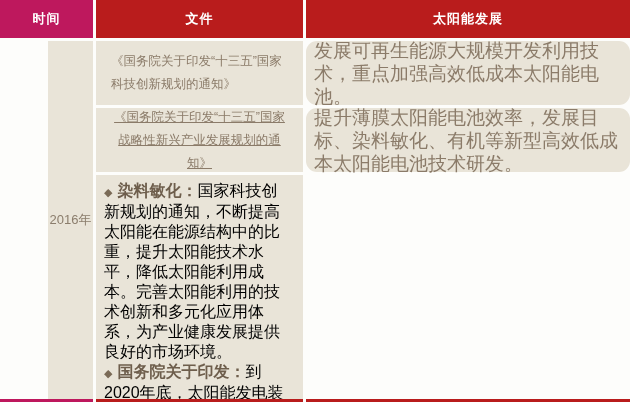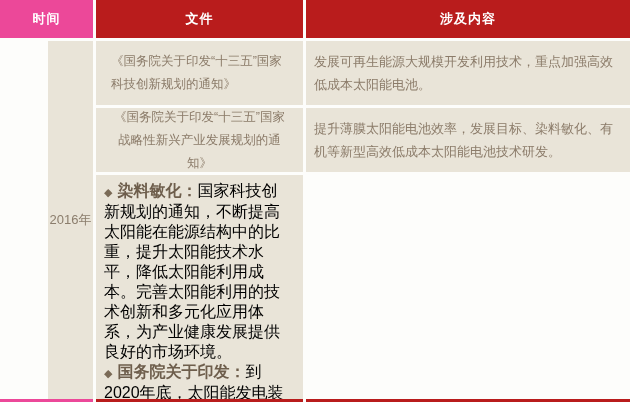--- a/index.html
+++ b/index.html
@@ -12,38 +12,38 @@
     display:grid;
     grid-template-columns:93px 207px 324px;
     grid-template-rows:38px 64px 64px 224px;
     gap:3px;
   }
   .cell { background:#E9E4D8; box-sizing:border-box; }
   .th {
     display:flex; align-items:center; justify-content:center;
     color:#FFFFFF; font-weight:bold; font-size:13px; letter-spacing:1px;
   }
-  .th-primary { background:#ec4899; }
+  .th-primary { background:#be185d; }
   .th-secondary { background:#b91c1c; }
   .year-cell {
     grid-row:2 / 5;
     display:flex; align-items:center; justify-content:center;
     color:#8B7D6C; font-size:13px;margin-left:48px;
   }
   .doc-cell {
     display:flex; align-items:center; justify-content:center;
     color:#8B7B69; font-size:12.5px; line-height:23px;
     padding:0 15px;
   }
   .doc-left   { text-align:left; }
-  .doc-center { text-align:center; }
+  .doc-center { text-align:center;text-decoration:underline; }
   .content-cell {
     display:flex; align-items:center;
-    color:#8B7B69; font-size:13px; line-height:23px;
-    padding:0 10px 0 8px; text-align:left;
+    color:#8B7B69; font-size:19px; line-height:23px;
+    padding:0 10px 0 8px; text-align:left;border-radius:11px;
   }
   .content-multi {
     display:block; line-height:20px;
     padding:6px 10px 0 8px; overflow:hidden;
   }
   .content-multi p { margin:0; }
   .bullet { color:#7A6A56; font-size:11px; margin-right:5px; }
   .goal-label { color:#6E5E4C; font-weight:bold; }
   .bottom-strip {
     position:absolute; left:0; bottom:0; width:630px; height:3px;
@@ -53,21 +53,21 @@
 </head>
 <body>
 
 <div class="tbl">
   <div class="grid">
 
     <div class="cell th th-primary">时间</div>
 
     <div class="cell th th-secondary">文件</div>
 
-    <div class="cell th th-secondary">涉及内容</div>
+    <div class="cell th th-secondary">太阳能发展</div>
 
     <div class="cell year-cell">2016年</div>
 
     <div class="cell doc-cell doc-left">《国务院关于印发“十三五”国家科技创新规划的通知》</div>
 
     <div class="cell content-cell">发展可再生能源大规模开发利用技术，重点加强高效低成本太阳能电池。</div>
 
     <div class="cell doc-cell doc-center">《国务院关于印发“十三五”国家战略性新兴产业发展规划的通知》</div>
 
     <div class="cell content-cell">提升薄膜太阳能电池效率，发展目标、染料敏化、有机等新型高效低成本太阳能电池技术研发。</div>

